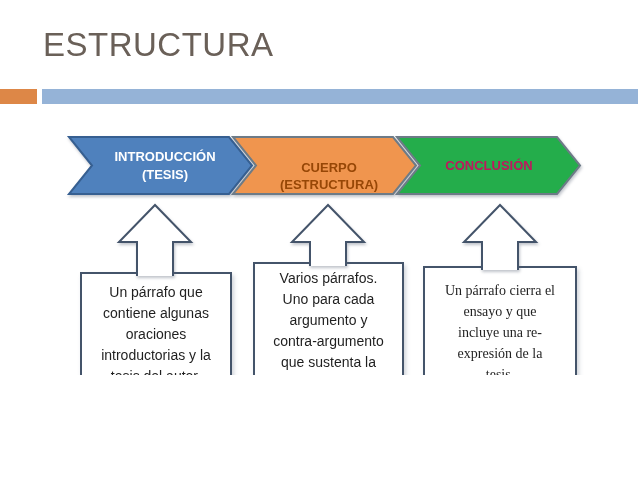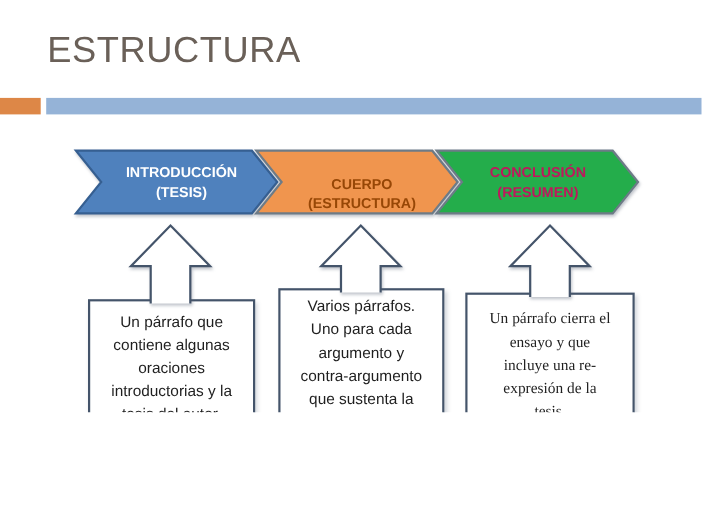--- a/index.html
+++ b/index.html
@@ -90,16 +90,15 @@
   <div class="chev-label" id="chev-label-1">
     <span>INTRODUCCIÓN</span>
     <span>(TESIS)</span>
   </div>
   <div class="chev-label" id="chev-label-2">
     <span>CUERPO</span>
     <span>(ESTRUCTURA)</span>
   </div>
   <div class="chev-label" id="chev-label-3">
     <span>CONCLUSIÓN</span>
-    <span>(RESUMEN)</span>
   </div>
 
 </div>
 
 </body></html>

